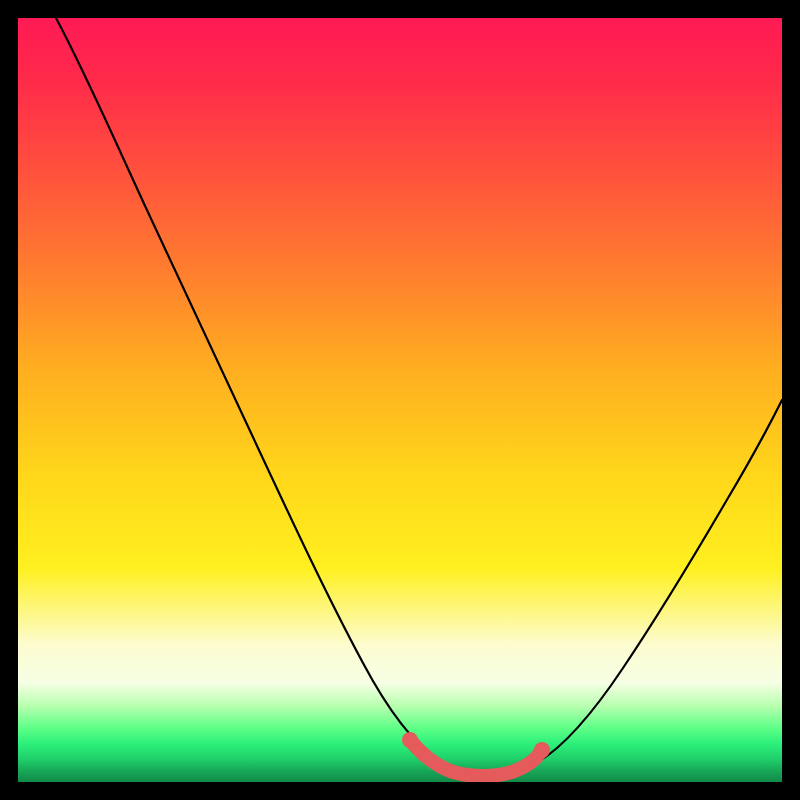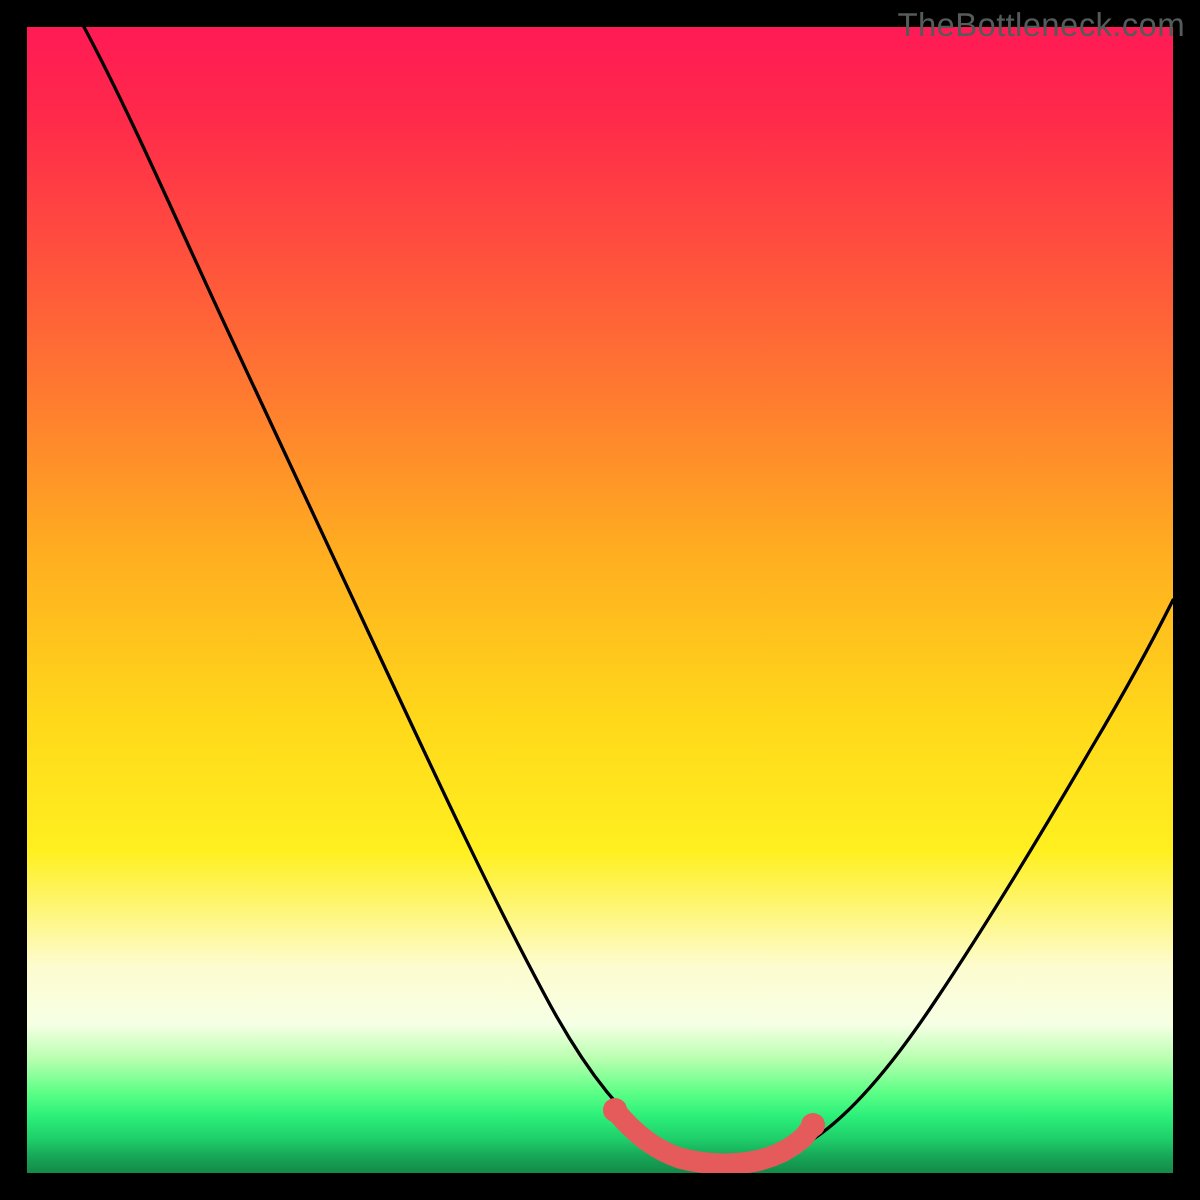--- a/index.html
+++ b/index.html
@@ -87,14 +87,13 @@
       <path fill="none" stroke="#e55b5b" stroke-width="14" stroke-linecap="round" d="M 392 722
                C 405 738, 420 749, 435 754
                C 450 758, 465 759, 480 757
                C 495 755, 508 749, 518 740
                L 524 732"></path>
 
       <circle cx="392" cy="722" r="8" fill="#e55b5b"></circle>
       <circle cx="524" cy="732" r="8" fill="#e55b5b"></circle>
     </svg>
   </div>
-  <div class="watermark">TheBottleneck.com</div>
 </div>
 
 </body></html>

